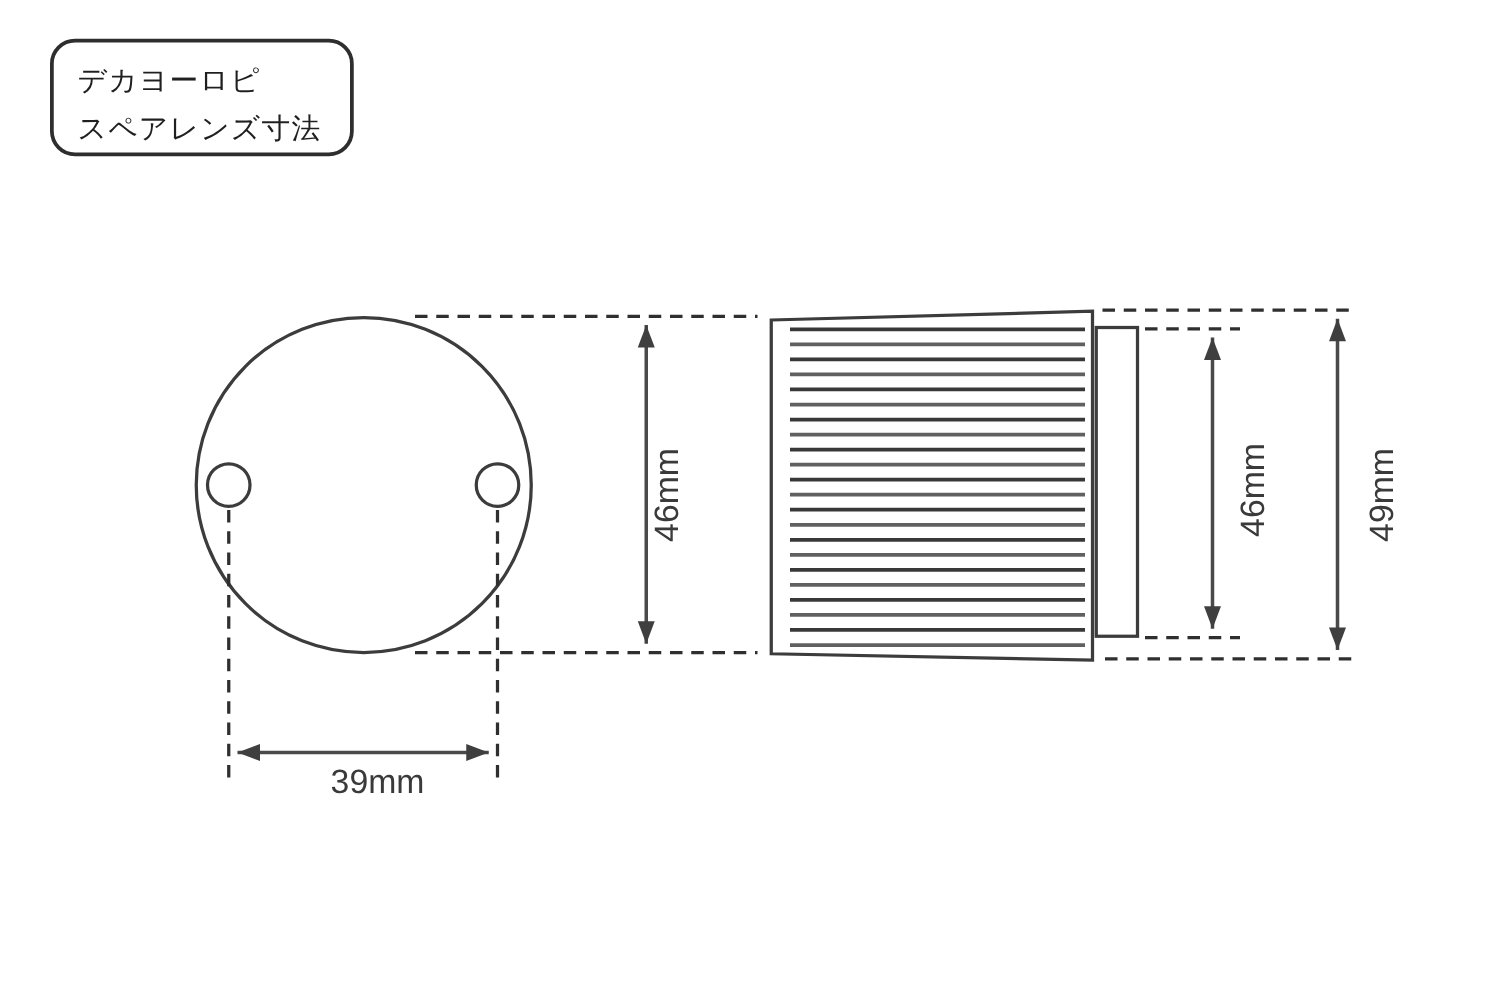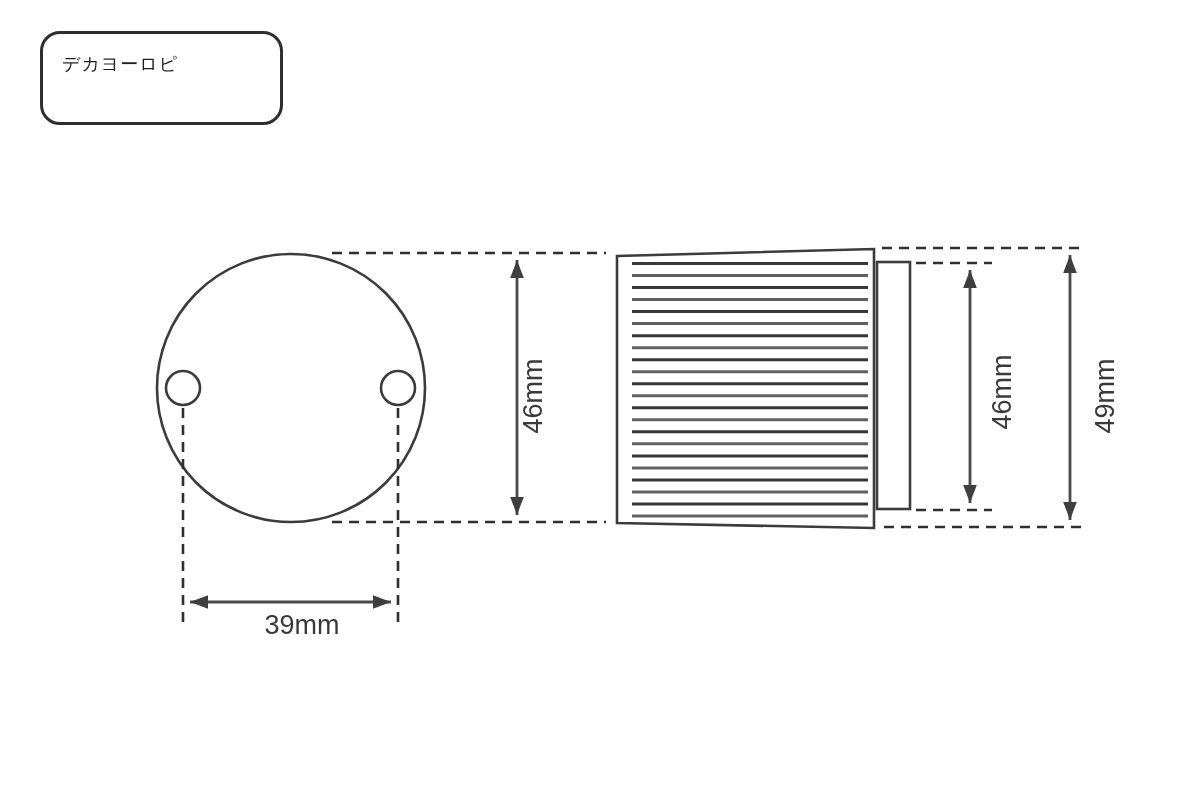--- a/index.html
+++ b/index.html
@@ -17,21 +17,21 @@
     top: 31px;
     width: 243px;
     height: 94px;
     border: 3px solid #2e2e2e;
     border-radius: 20px;
     box-sizing: border-box;
     padding: 11px 0 0 19px;
     background: #ffffff;
   }
   .label-box .line {
-    font-size: 18px;
+    font-size: 23px;
     line-height: 38px;
     color: #1f1f1f;
     letter-spacing: 1px;
     white-space: nowrap;
   }
   svg.drawing { position: absolute; left: 0; top: 0; }
   .outline { fill: #ffffff; stroke: #3c3c3c; stroke-width: 2.6; }
   .dash {
     stroke: #2f2f2f;
     stroke-width: 2.6;
@@ -44,20 +44,21 @@
   .fin-a { stroke: #383838; stroke-width: 3; }
   .fin-b { stroke: #606060; stroke-width: 3; }
 </style>
 </head>
 <body>
 
 <div class="canvas">
 
   <div class="label-box">
     <div class="line">デカヨーロピ</div>
+    <div class="line">スペアレンズ寸法</div>
   </div>
 
   <svg class="drawing" width="1200" height="800" viewBox="0 0 1200 800">
     <defs>
       <marker id="ah" markerWidth="22" markerHeight="18" refX="19" refY="8" orient="auto-start-reverse" markerUnits="userSpaceOnUse">
         <path d="M19,8 L1,1.2 L1,14.8 Z" fill="#3f3f3f"></path>
       </marker>
     </defs>
 
     <circle class="outline" cx="291" cy="388" r="134"></circle>

